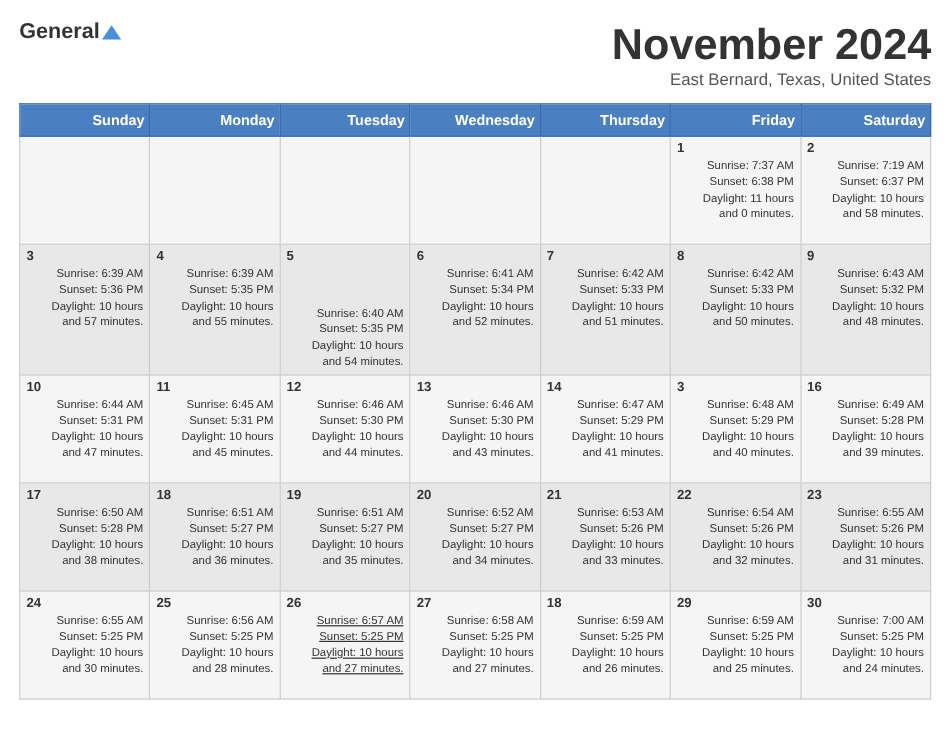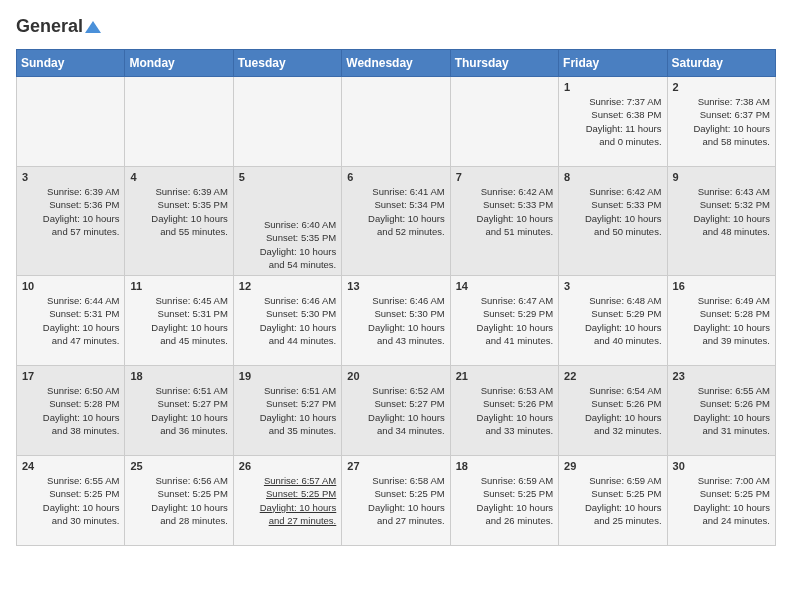--- a/index.html
+++ b/index.html
@@ -37,21 +37,21 @@
       width: 100%;
       border-collapse: collapse;
       table-layout: fixed;
     }
     thead tr th {
       background-color: #4a7fc1;
       color: #fff;
       font-size: 12px;
       font-weight: bold;
       padding: 6px 4px;
-      text-align: left;
+      text-align: right;
       border: 1px solid #3a6aaa;
     }
     tbody tr td {
       border: 1px solid #ccc;
       vertical-align: top;
       padding: 4px 5px;
       font-size: 10px;
       color: #333;
       height: 90px;
     }
@@ -89,20 +89,22 @@
 <div class="header">
   <div class="logo">
     <div class="logo-row">
       <span class="logo-general">General</span>
       <svg width="16" height="16" viewBox="0 0 16 16" style="margin-left:2px;vertical-align:middle;">
         <polygon points="8,2 16,14 0,14" fill="#4a90d9"></polygon>
       </svg>
     </div>
   </div>
   <div class="title-block">
+    <div class="month-title">November 2024</div>
+    <div class="location">East Bernard, Texas, United States</div>
   </div>
 </div>
 
 <table>
   <thead>
     <tr>
     <th>Sunday</th>
         <th>Monday</th>
         <th>Tuesday</th>
         <th>Wednesday</th>
@@ -120,21 +122,21 @@
         <td></td>
         <td>
           <span class="day-number">1</span>
           <div class="day-info" style="white-space: pre-line;">Sunrise: 7:37 AM
 Sunset: 6:38 PM
 Daylight: 11 hours
 and 0 minutes.</div>
         </td>
         <td>
           <span class="day-number">2</span>
-          <div class="day-info" style="white-space: pre-line;">Sunrise: 7:38 AM
+          <div class="day-info" style="white-space: pre-line;">Sunrise: 7:19 AM
 Sunset: 6:37 PM
 Daylight: 10 hours
 and 58 minutes.</div>
         </td>
       </tr>
       <tr>
         <td>
           <span class="day-number">3</span>
           <div class="day-info" style="white-space: pre-line;">Sunrise: 6:39 AM
 Sunset: 5:36 PM

